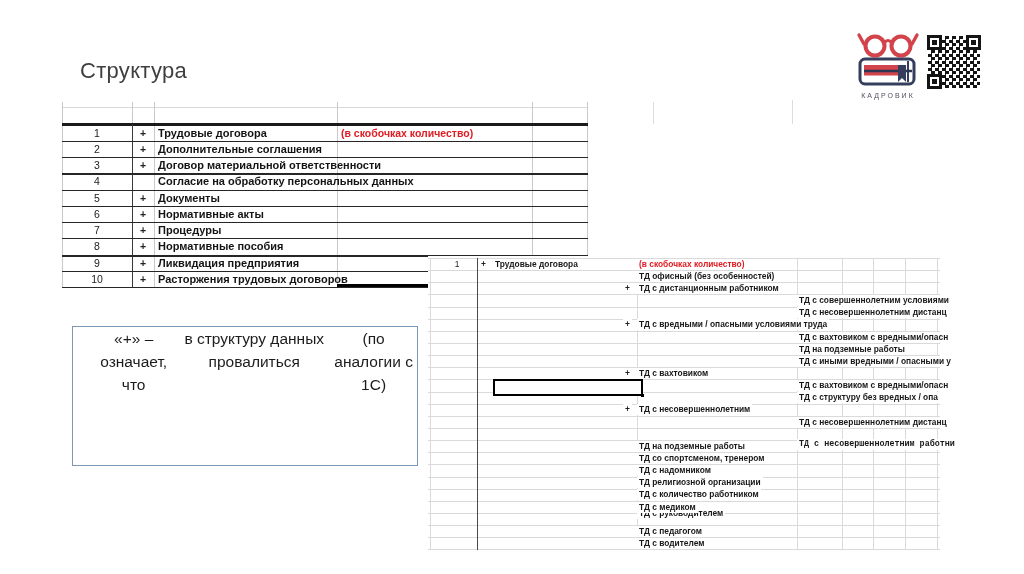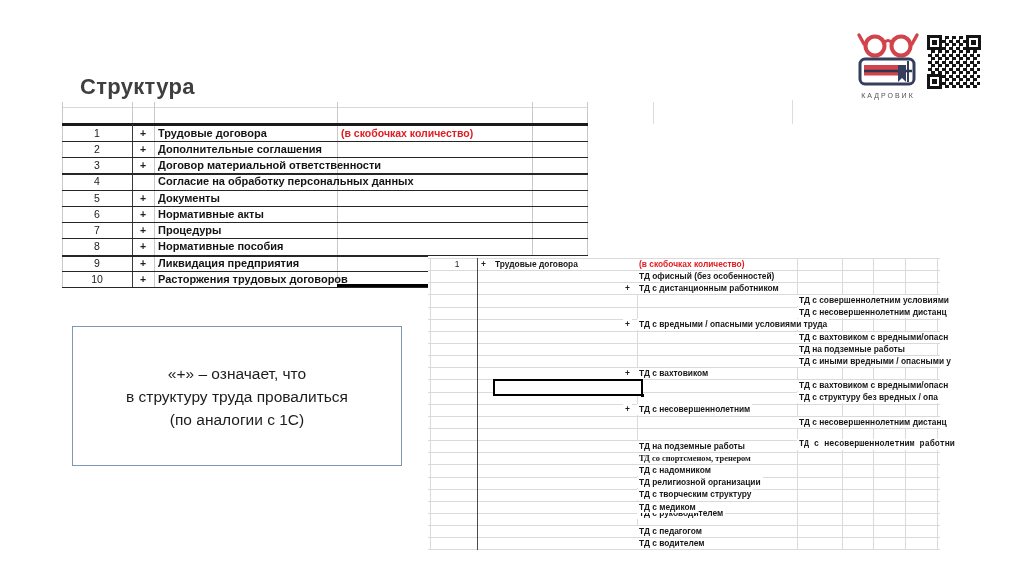--- a/index.html
+++ b/index.html
@@ -1,20 +1,20 @@
 <!DOCTYPE html>
 <html><head>
 <meta charset="utf-8">
 <style>
   html,body{margin:0;padding:0;background:#e9e9e9;}
   .slide{position:relative;width:1024px;height:574px;background:#ffffff;overflow:hidden;
          font-family:"Liberation Sans",sans-serif;color:#1f1f1f;}
 
   
-  .title{position:absolute;left:80px;top:58px;font-size:22px;font-weight:700;color:#3f3f3f;letter-spacing:.3px;margin-top:16px;}
+  .title{position:absolute;left:80px;top:58px;font-size:22px;font-weight:400;color:#3f3f3f;letter-spacing:.3px;}
 
   
   .ltable{position:absolute;left:62px;top:100px;width:526px;height:187px;z-index:1;}
   .lt-vline{position:absolute;top:2px;bottom:0;width:1px;background:#c9c9c9;}
   .lt-vline.dark{background:#3a3a3a;top:24px;}
   .lt-topline{position:absolute;left:0;right:0;top:7px;height:1px;background:#d8d8d8;}
   .lt-thicktop{position:absolute;left:0;right:0;top:23px;height:2.6px;background:#1b1b1b;}
   .lt-row{position:absolute;left:0;width:526px;height:16.25px;border-bottom:1.4px solid #262626;}
   .lt-row.thick{border-bottom-width:2.4px;}
   .lt-num{position:absolute;left:0;width:70px;text-align:center;font-size:10.5px;line-height:16px;color:#1a1a1a;}
@@ -37,21 +37,21 @@
   .rt-c{left:65px;font-weight:700;color:#181818;}
   .rt-dplus{left:195px;font-weight:700;}
   .rt-d{left:209px;font-weight:700;color:#181818;}
   .rt-e{left:369px;font-weight:700;color:#181818;}
   .red{color:#e11b22;}
   .rt-selcell{position:absolute;left:65px;top:123px;width:146px;height:13px;border:2.2px solid #000;background:#fff;z-index:2;}
   .rt-selcell::after{content:"";position:absolute;right:-3.4px;bottom:-3.4px;width:3.4px;height:3.4px;background:#000;}
 
   
   .notebox{position:absolute;left:72px;top:326px;width:328px;height:138px;border:1.5px solid #7d97b4;
-           background:#fff;z-index:3;display:flex;flex-direction:column;justify-content:center;text-align:center;}
+           background:#fff;z-index:3;display:flex;flex-direction:row;justify-content:center;text-align:center;padding-left:16px;}
   .notebox div{font-size:15.5px;line-height:23px;color:#1c1c1c;}
 
   
   .logo{position:absolute;left:852px;top:30px;width:72px;height:80px;text-align:center;}
   .brand{position:absolute;left:0;right:0;top:62px;font-size:7px;letter-spacing:2px;color:#52525e;}
   .qr{position:absolute;left:928px;top:36px;width:52px;height:52px;background:
         repeating-conic-gradient(#151515 0% 25%, #ffffff 0% 50%);
       background-size:7px 7px;}
   .qr-f{position:absolute;width:15px;height:15px;border:3px solid #151515;background:#fff;box-sizing:border-box;}
   .qr-f::after{content:"";position:absolute;left:2.2px;top:2.2px;width:4.6px;height:4.6px;background:#151515;}
@@ -190,51 +190,51 @@
     </div>
     <div class="rt-row" style="top:159.82px;">
       <span class="rt-e">ТД с несовершеннолетним дистанц</span>
     </div>
     <div class="rt-row" style="top:182px;font-family:Liberation Mono, monospace;">
       <span class="rt-e">ТД с несовершеннолетним работни</span>
     </div>
     <div class="rt-row" style="top:184.1px;">
       <span class="rt-d">ТД на подземные работы</span>
     </div>
-    <div class="rt-row" style="top:196.24px;font-family:Liberation Serif, serif;">
+    <div class="rt-row" style="top:196.24px;">
       <span class="rt-d">ТД со спортсменом, тренером</span>
     </div>
     <div class="rt-row" style="top:208.38px;">
       <span class="rt-d">ТД с надомником</span>
     </div>
     <div class="rt-row" style="top:220.52px;">
       <span class="rt-d">ТД религиозной организации</span>
     </div>
     <div class="rt-row" style="top:232.66px;">
-      <span class="rt-d">ТД с творческим структуру</span>
+      <span class="rt-d">ТД с количество работником</span>
     </div>
     <div class="rt-row" style="top:251px;">
       <span class="rt-d">ТД с руководителем</span>
     </div>
     <div class="rt-row" style="top:245px;">
       <span class="rt-d">ТД с медиком</span>
     </div>
     <div class="rt-row" style="top:269.08px;">
       <span class="rt-d">ТД с педагогом</span>
     </div>
     <div class="rt-row" style="top:281.22px;">
       <span class="rt-d">ТД с водителем</span>
     </div>
 
     <div class="rt-selcell"></div>
   </div>
 
   <div class="notebox">
     <div>«+» – означает, что</div>
-    <div>в структуру труда провалиться</div>
+    <div>в структуру данных провалиться</div>
     <div>(по аналогии с 1С)</div>
   </div>
 
   <div class="logo">
     <svg width="64" height="60" viewBox="0 0 64 60">
 
       <path d="M8 14 L3 5" stroke="#d2434b" stroke-width="3.4" stroke-linecap="round" fill="none"></path>
       <path d="M56 14 L61 5" stroke="#d2434b" stroke-width="3.4" stroke-linecap="round" fill="none"></path>
 
       <circle cx="19" cy="16" r="9.5" stroke="#d2434b" stroke-width="4" fill="none"></circle>

